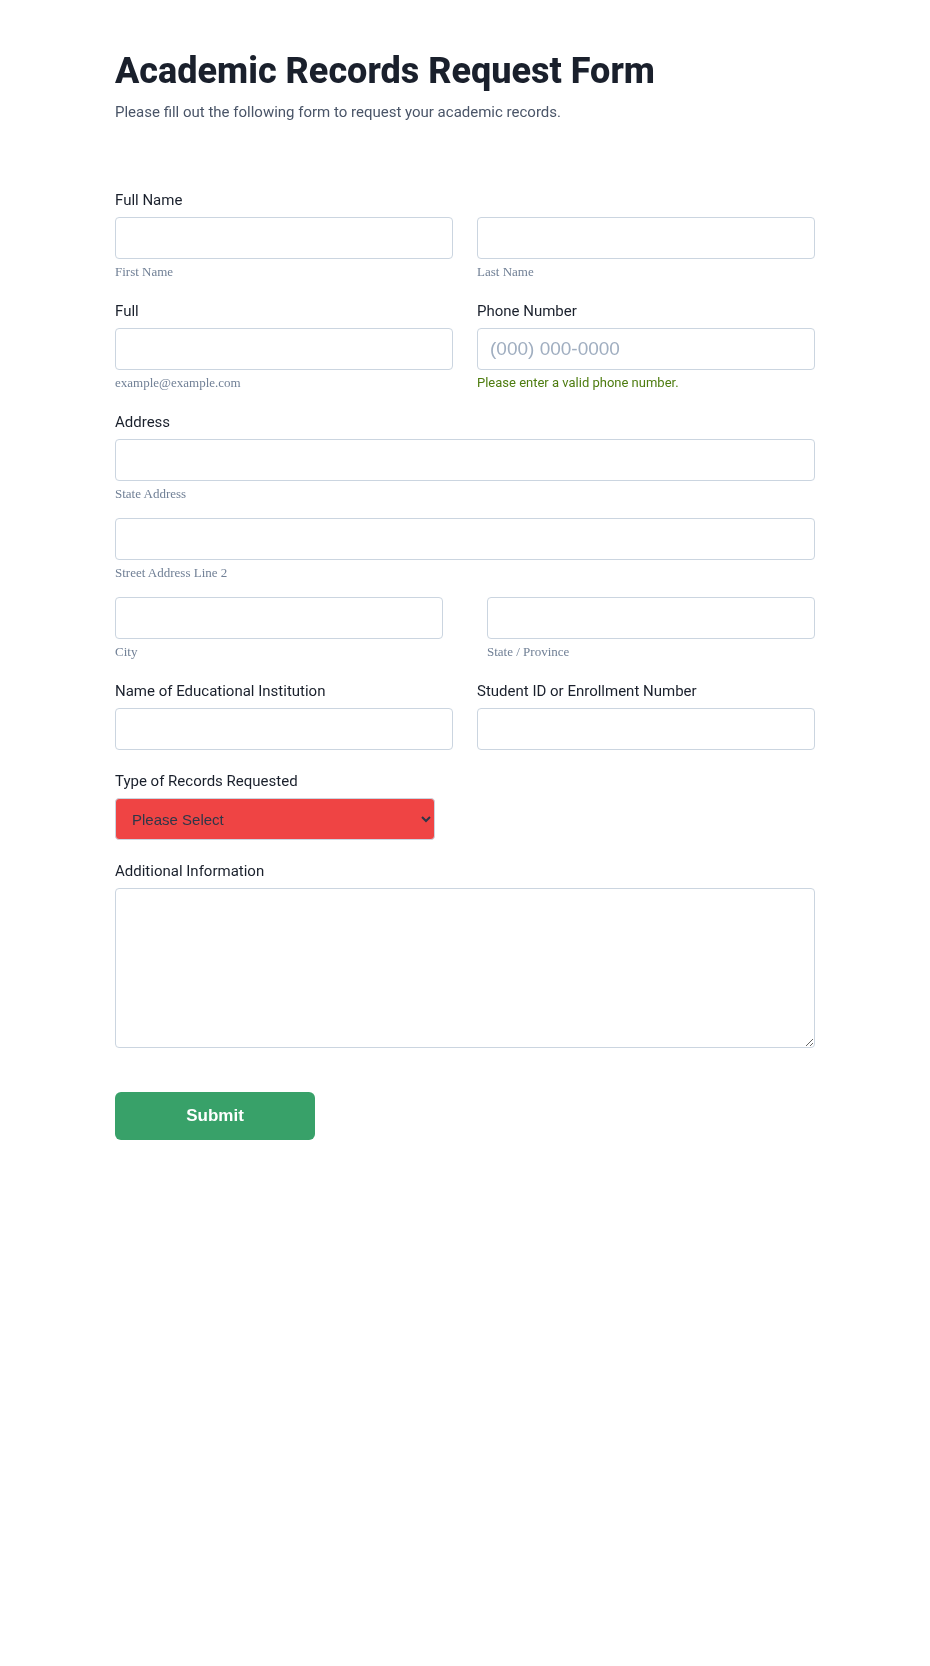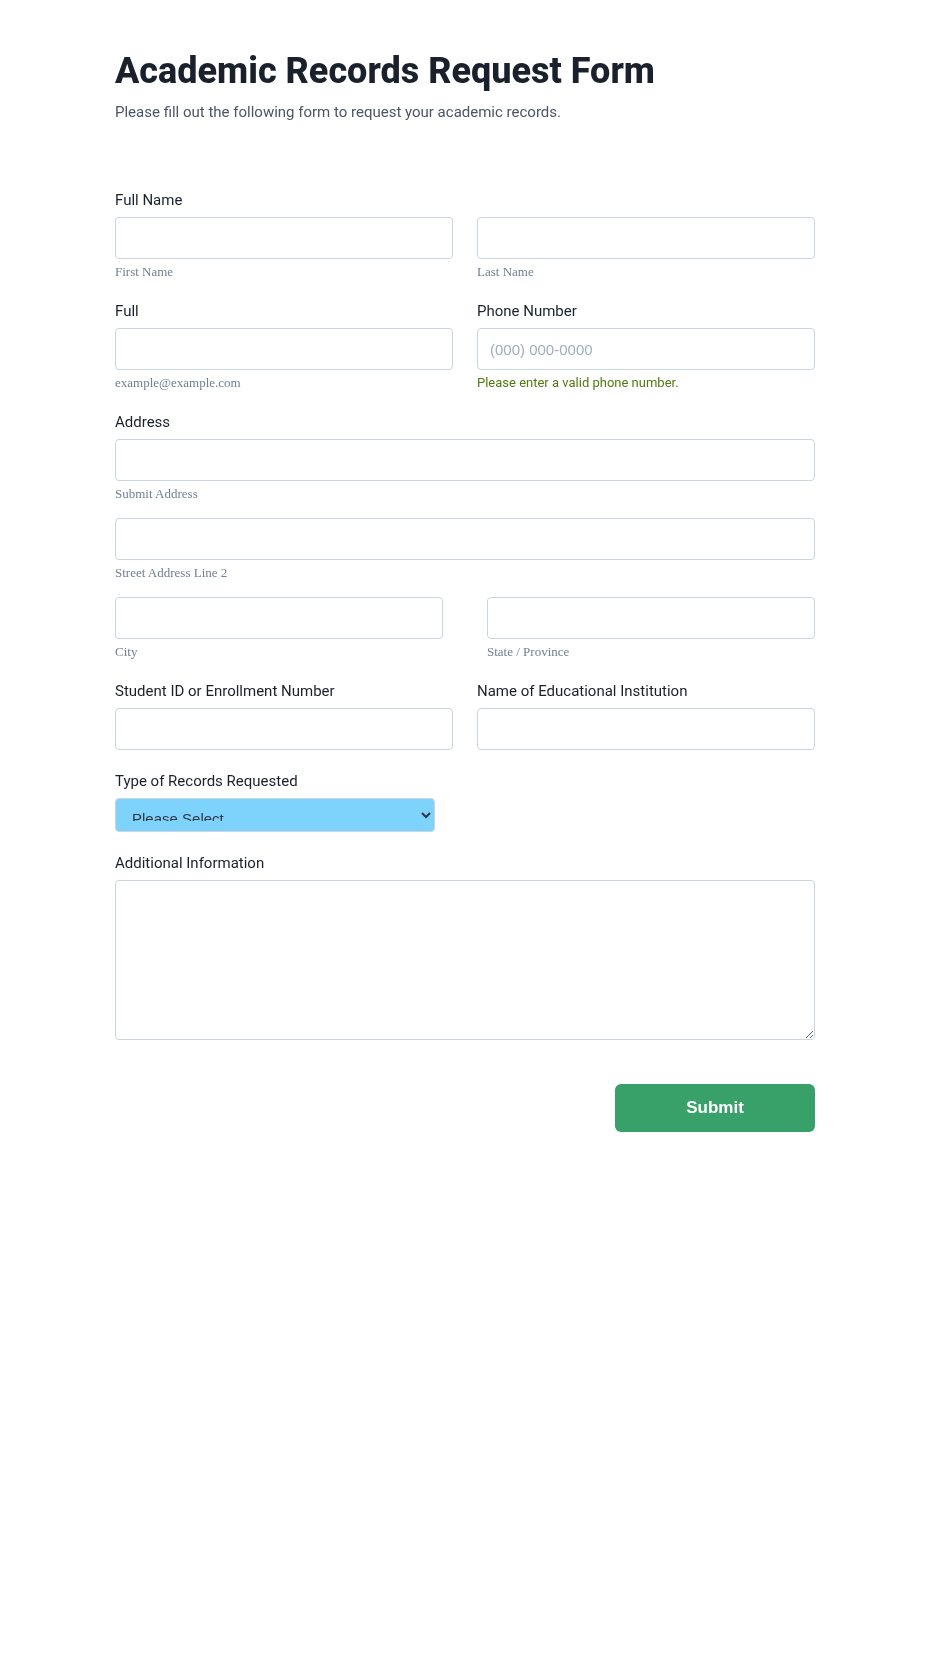--- a/index.html
+++ b/index.html
@@ -76,61 +76,61 @@
       flex: 1;
     }
 
     input[type="text"],
     input[type="email"],
     input[type="tel"] {
       width: 100%;
       padding: 10px 12px;
       border: 1px solid #cbd5e0;
       border-radius: 4px;
-      font-size: 15px;
+      font-size: 19px;
       color: #2d3748;
       background: #ffffff;
       outline: none;
       height: 42px;
     }
 
     input::placeholder {
       color: #a0aec0;
     }
 
     select {
       width: 100%;
       padding: 10px 12px;
       border: 1px solid #cbd5e0;
       border-radius: 4px;
       font-size: 15px;
       color: #2d3748;
-      background: #7dd3fc;
+      background: #ef4444;
       outline: none;
-      height: 34px;
+      height: 42px;
       appearance: auto;
       cursor: pointer;
     }
 
     textarea {
       width: 100%;
       padding: 10px 12px;
       border: 1px solid #cbd5e0;
       border-radius: 4px;
       font-size: 15px;
       color: #2d3748;
       background: #ffffff;
       outline: none;
       resize: vertical;
       min-height: 160px;
     }
 
     .submit-wrapper {
       display: flex;
-      justify-content: flex-end;
+      justify-content: flex-start;
       margin-top: 40px;
     }
 
     .submit-button {
       background-color: #38a169;
       color: #ffffff;
       border: none;
       border-radius: 6px;
       padding: 14px 60px;
       font-size: 17px;
@@ -178,46 +178,46 @@
         <input type="tel" placeholder="(000) 000-0000" style="">
         <span class="field-error">Please enter a valid phone number.</span>
       </div>
     </div>
   </div>
 
   <div class="field-group">
     <label class="field-label">Address</label>
     <div style="margin-bottom: 16px;">
       <input type="text" class="full-width-input" style="">
-      <span class="field-sublabel">Submit Address</span>
+      <span class="field-sublabel">State Address</span>
     </div>
     <div style="margin-bottom: 16px;">
       <input type="text" class="full-width-input" style="">
       <span class="field-sublabel">Street Address Line 2</span>
     </div>
     <div class="row" style="margin-bottom: 16px; gap: 44px;">
       <div class="col">
         <input type="text" style="">
         <span class="field-sublabel">City</span>
       </div>
       <div class="col">
         <input type="text" style="">
         <span class="field-sublabel">State / Province</span>
       </div>
     </div>
   </div>
 
   <div class="field-group">
     <div class="row">
       <div class="col">
+        <label class="field-label">Name of Educational Institution</label>
+        <input type="text" style="">
+      </div>
+      <div class="col">
         <label class="field-label">Student ID or Enrollment Number</label>
-        <input type="text" style="">
-      </div>
-      <div class="col">
-        <label class="field-label">Name of Educational Institution</label>
         <input type="text" style="">
       </div>
     </div>
   </div>
 
   <div class="field-group">
     <label class="field-label">Type of Records Requested</label>
     <select style="max-width: 320px;">
       <option value="">Please Select</option>
       <option value="transcript">Transcript</option>

